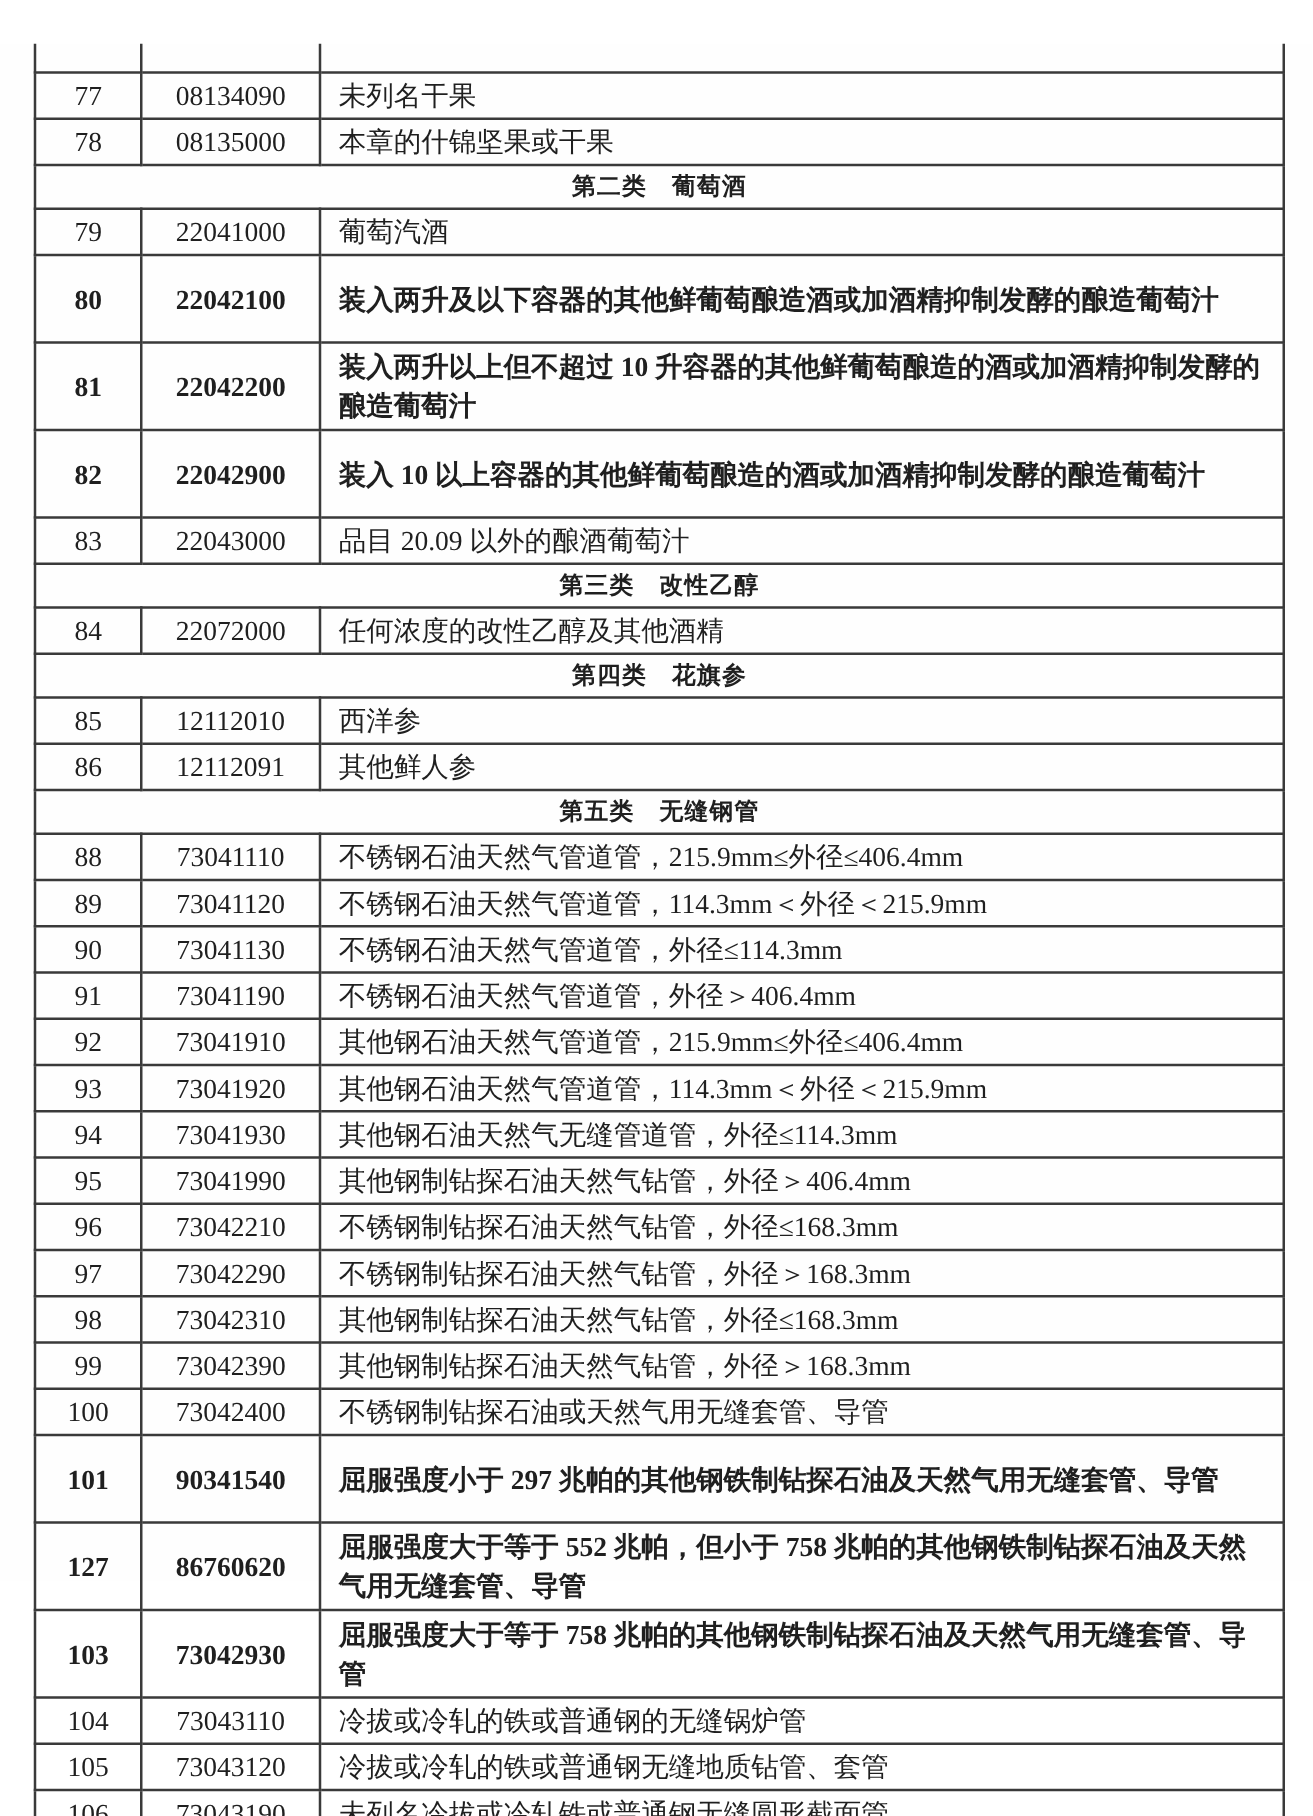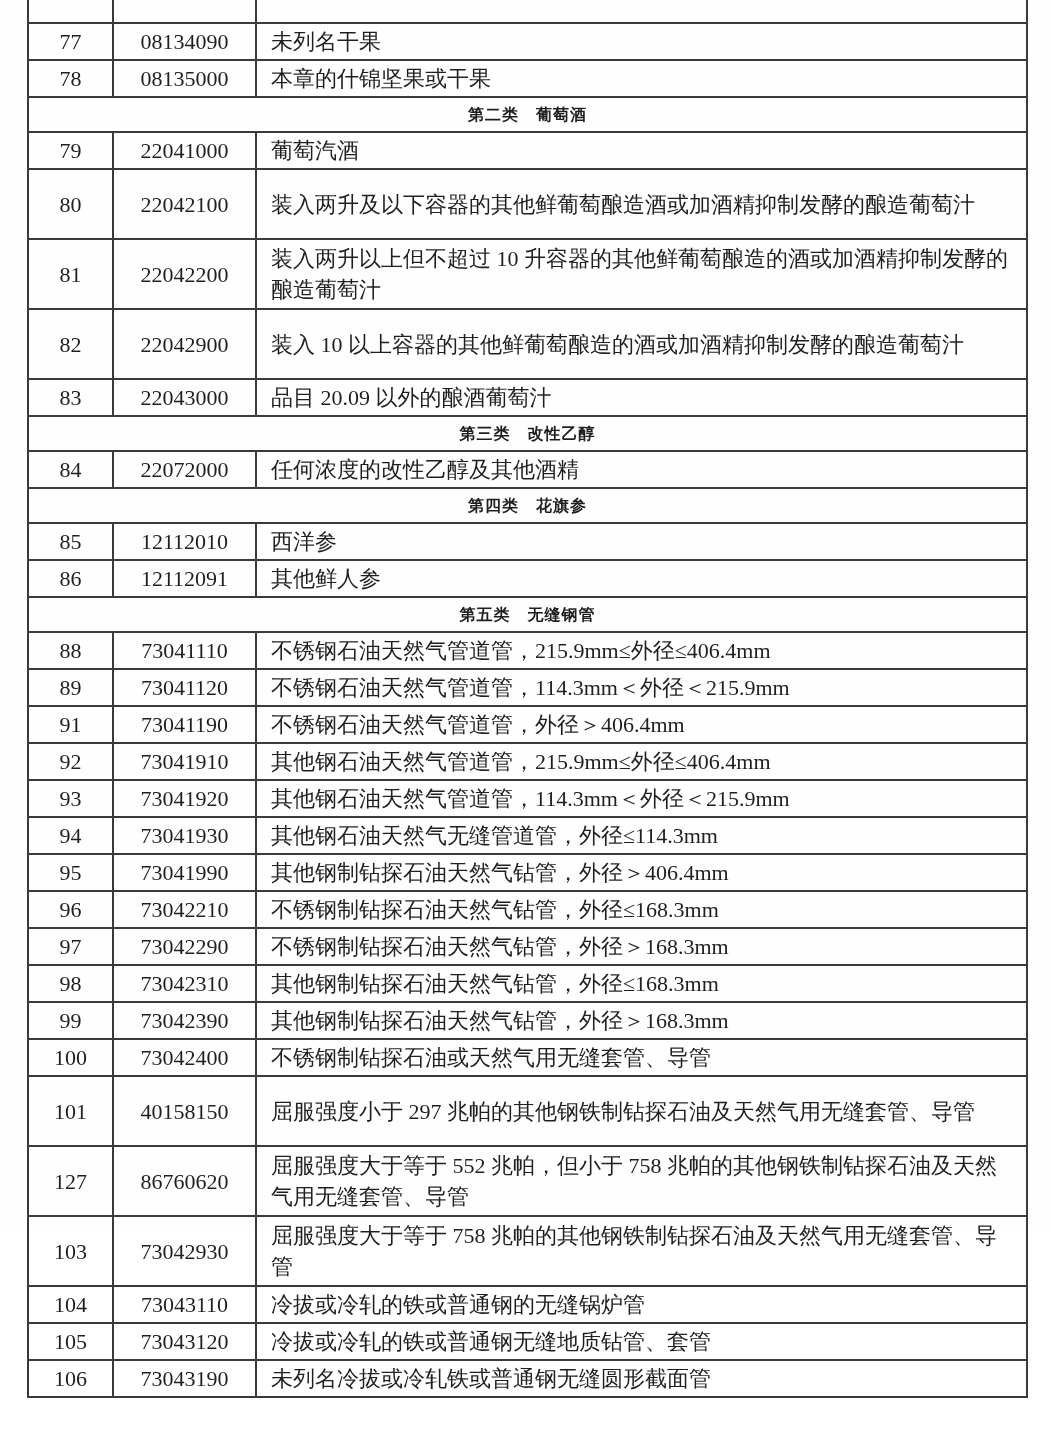--- a/index.html
+++ b/index.html
@@ -12,20 +12,21 @@
     background: #ffffff;
     font-family: "Liberation Serif", "DejaVu Serif", serif;
     color: #1f1f1f;
     overflow: hidden;
   }
   .page {
     position: relative;
     width: 1050px;
     height: 1230px;
     background: #fefefe;
+    margin-top: 35px;
   }
   table.hs-table {
     position: absolute;
     left: 27px;
     top: 0;
     width: 999px;
     border-collapse: collapse;
     table-layout: fixed;
   }
   col.c-index { width: 85px; }
@@ -34,37 +35,37 @@
 
   td {
     border: 2px solid #3a3a3a;
     font-size: 22px;
     line-height: 31px;
     padding: 0;
     vertical-align: middle;
     box-sizing: border-box;
   }
   tr.row-item    { height: 35px; }
-  tr.row-tall    { height: 70px; }
+  tr.row-tall    { height: 70px; font-weight: bold; }
   tr.row-section { height: 35px; }
   tr.cutoff      { height: 23px; }
   tr.cutoff td   { border-top: none; }
 
   td.index, td.code {
     text-align: center;
   }
   td.desc {
     text-align: left;
     padding: 2px 10px 2px 14px;
     border-radius: 18px;
   }
   tr.row-section td {
     text-align: center;
     font-weight: bold;
-    font-size: 16px;
+    font-size: 19px;
     letter-spacing: 1px;
   }
 </style>
 </head>
 <body>
 
 <div class="page">
   <table class="hs-table">
     <colgroup>
       <col class="c-index">
@@ -144,20 +145,25 @@
           <td class="index">88</td>
           <td class="code">73041110</td>
           <td class="desc">不锈钢石油天然气管道管，215.9mm≤外径≤406.4mm</td>
         </tr>
         <tr class="row-item">
           <td class="index">89</td>
           <td class="code">73041120</td>
           <td class="desc">不锈钢石油天然气管道管，114.3mm＜外径＜215.9mm</td>
         </tr>
         <tr class="row-item">
+          <td class="index">90</td>
+          <td class="code">73041130</td>
+          <td class="desc">不锈钢石油天然气管道管，外径≤114.3mm</td>
+        </tr>
+        <tr class="row-item">
           <td class="index">91</td>
           <td class="code">73041190</td>
           <td class="desc">不锈钢石油天然气管道管，外径＞406.4mm</td>
         </tr>
         <tr class="row-item">
           <td class="index">92</td>
           <td class="code">73041910</td>
           <td class="desc">其他钢石油天然气管道管，215.9mm≤外径≤406.4mm</td>
         </tr>
         <tr class="row-item">
@@ -195,21 +201,21 @@
           <td class="code">73042390</td>
           <td class="desc">其他钢制钻探石油天然气钻管，外径＞168.3mm</td>
         </tr>
         <tr class="row-item">
           <td class="index">100</td>
           <td class="code">73042400</td>
           <td class="desc">不锈钢制钻探石油或天然气用无缝套管、导管</td>
         </tr>
         <tr class="row-item row-tall">
           <td class="index">101</td>
-          <td class="code">40158150</td>
+          <td class="code">90341540</td>
           <td class="desc">屈服强度小于 297 兆帕的其他钢铁制钻探石油及天然气用无缝套管、导管</td>
         </tr>
         <tr class="row-item row-tall">
           <td class="index">127</td>
           <td class="code">86760620</td>
           <td class="desc">屈服强度大于等于 552 兆帕，但小于 758 兆帕的其他钢铁制钻探石油及天然气用无缝套管、导管</td>
         </tr>
         <tr class="row-item row-tall">
           <td class="index">103</td>
           <td class="code">73042930</td>

